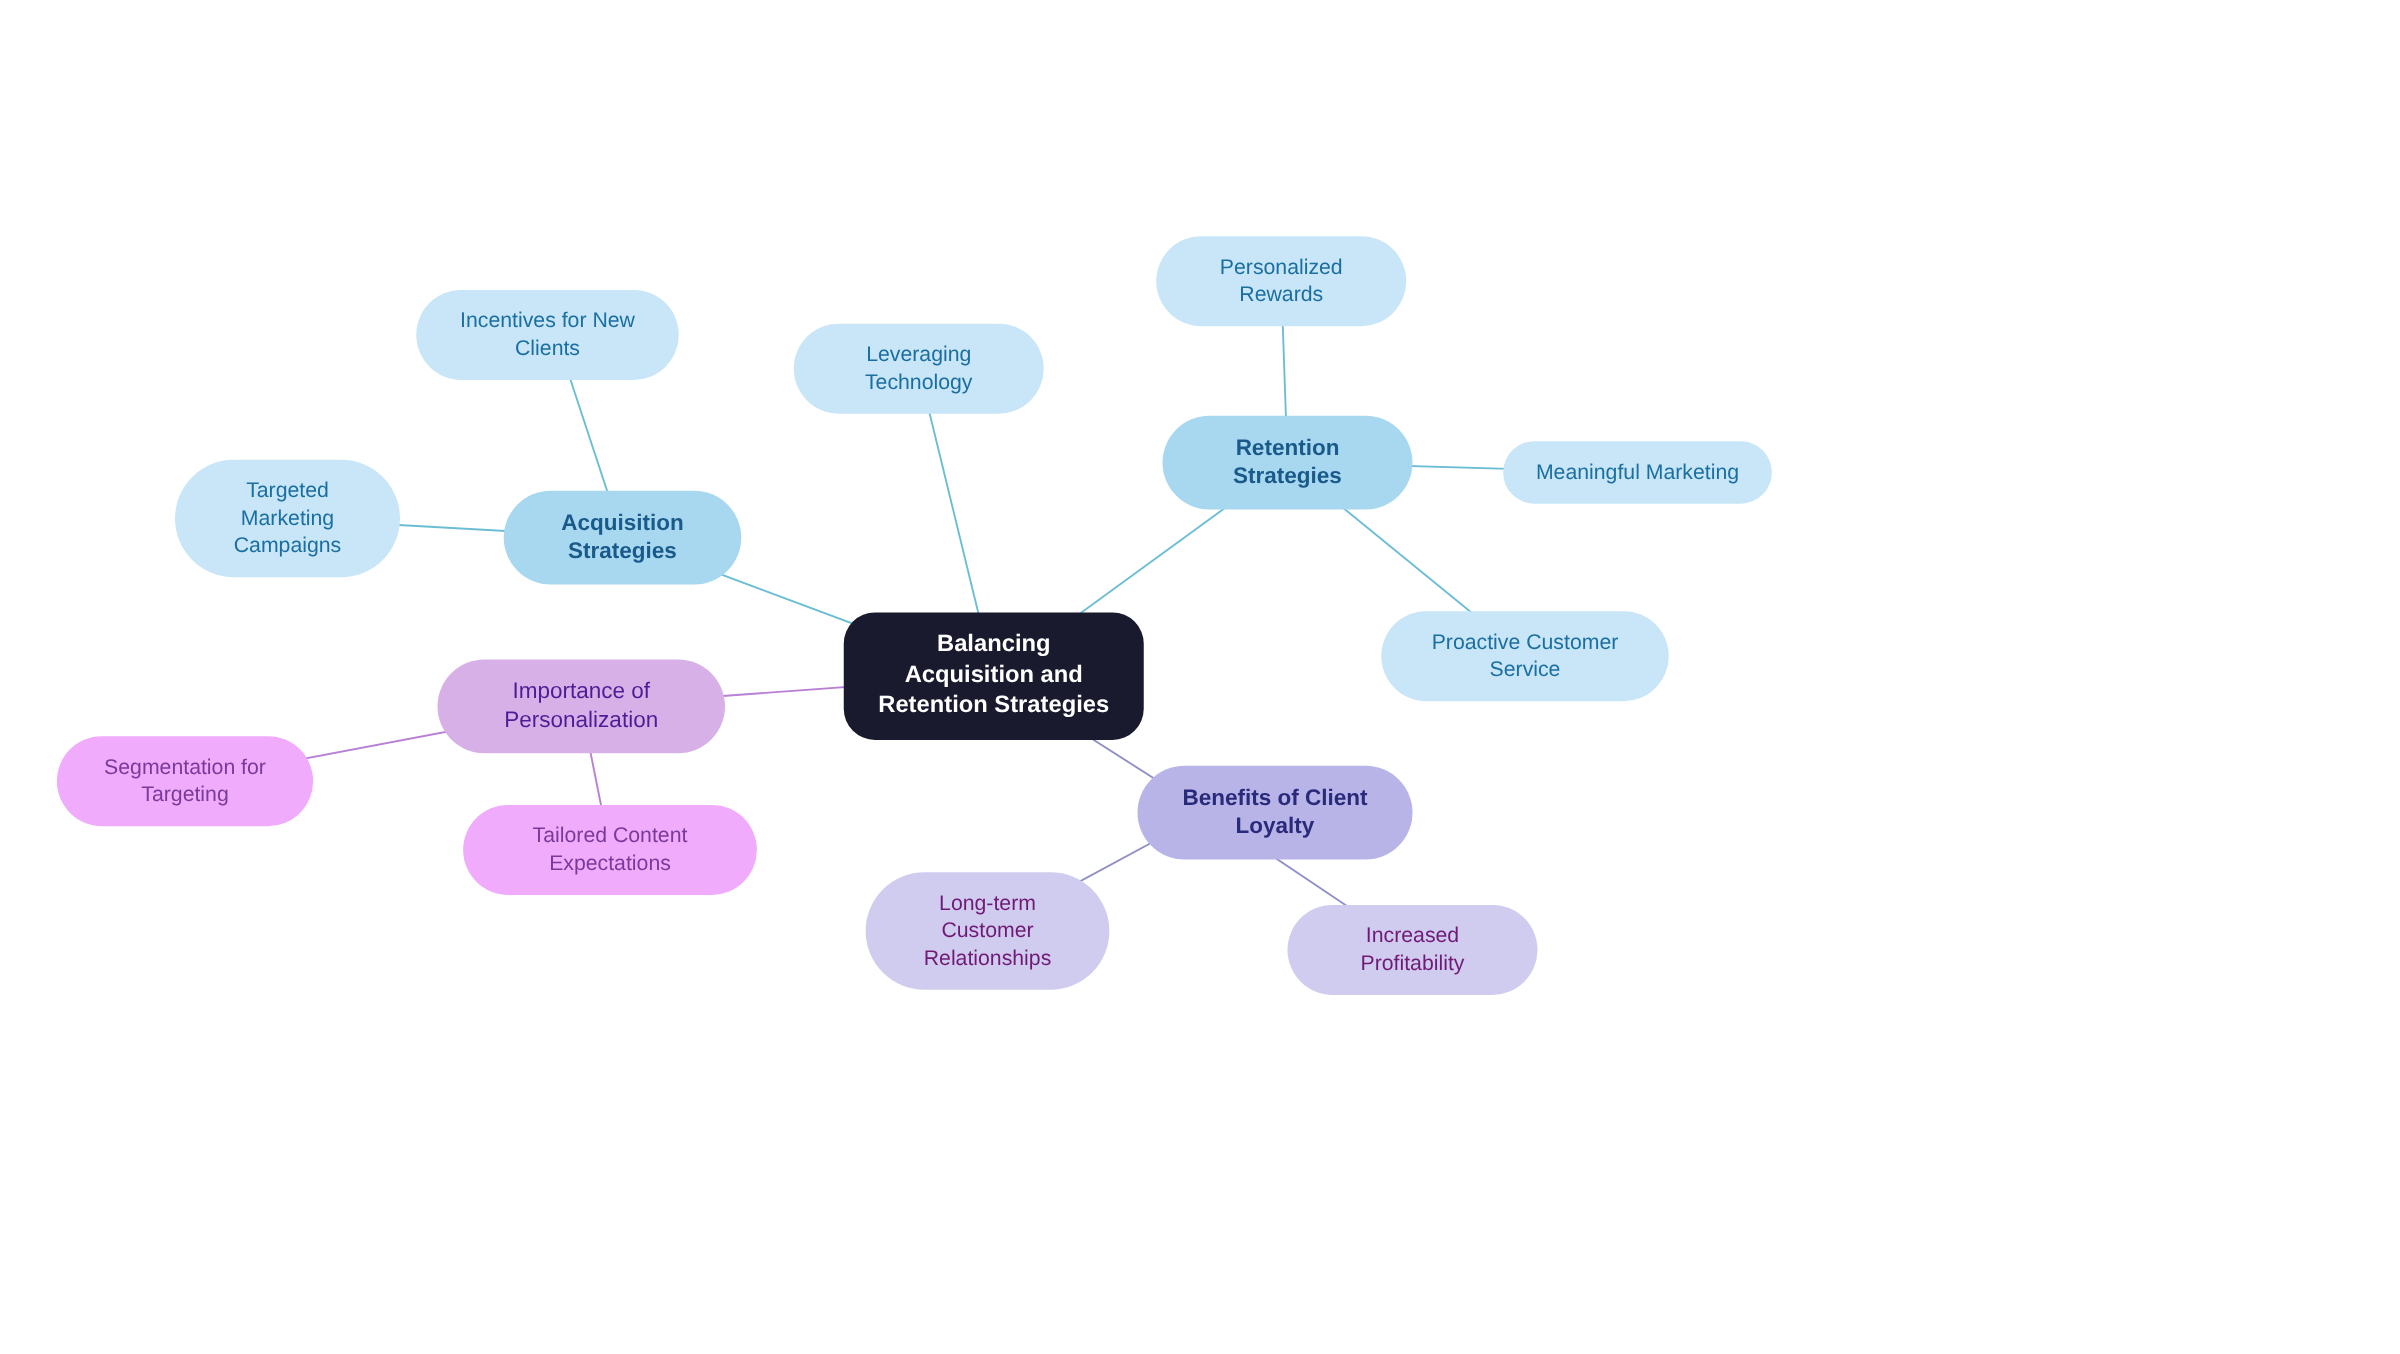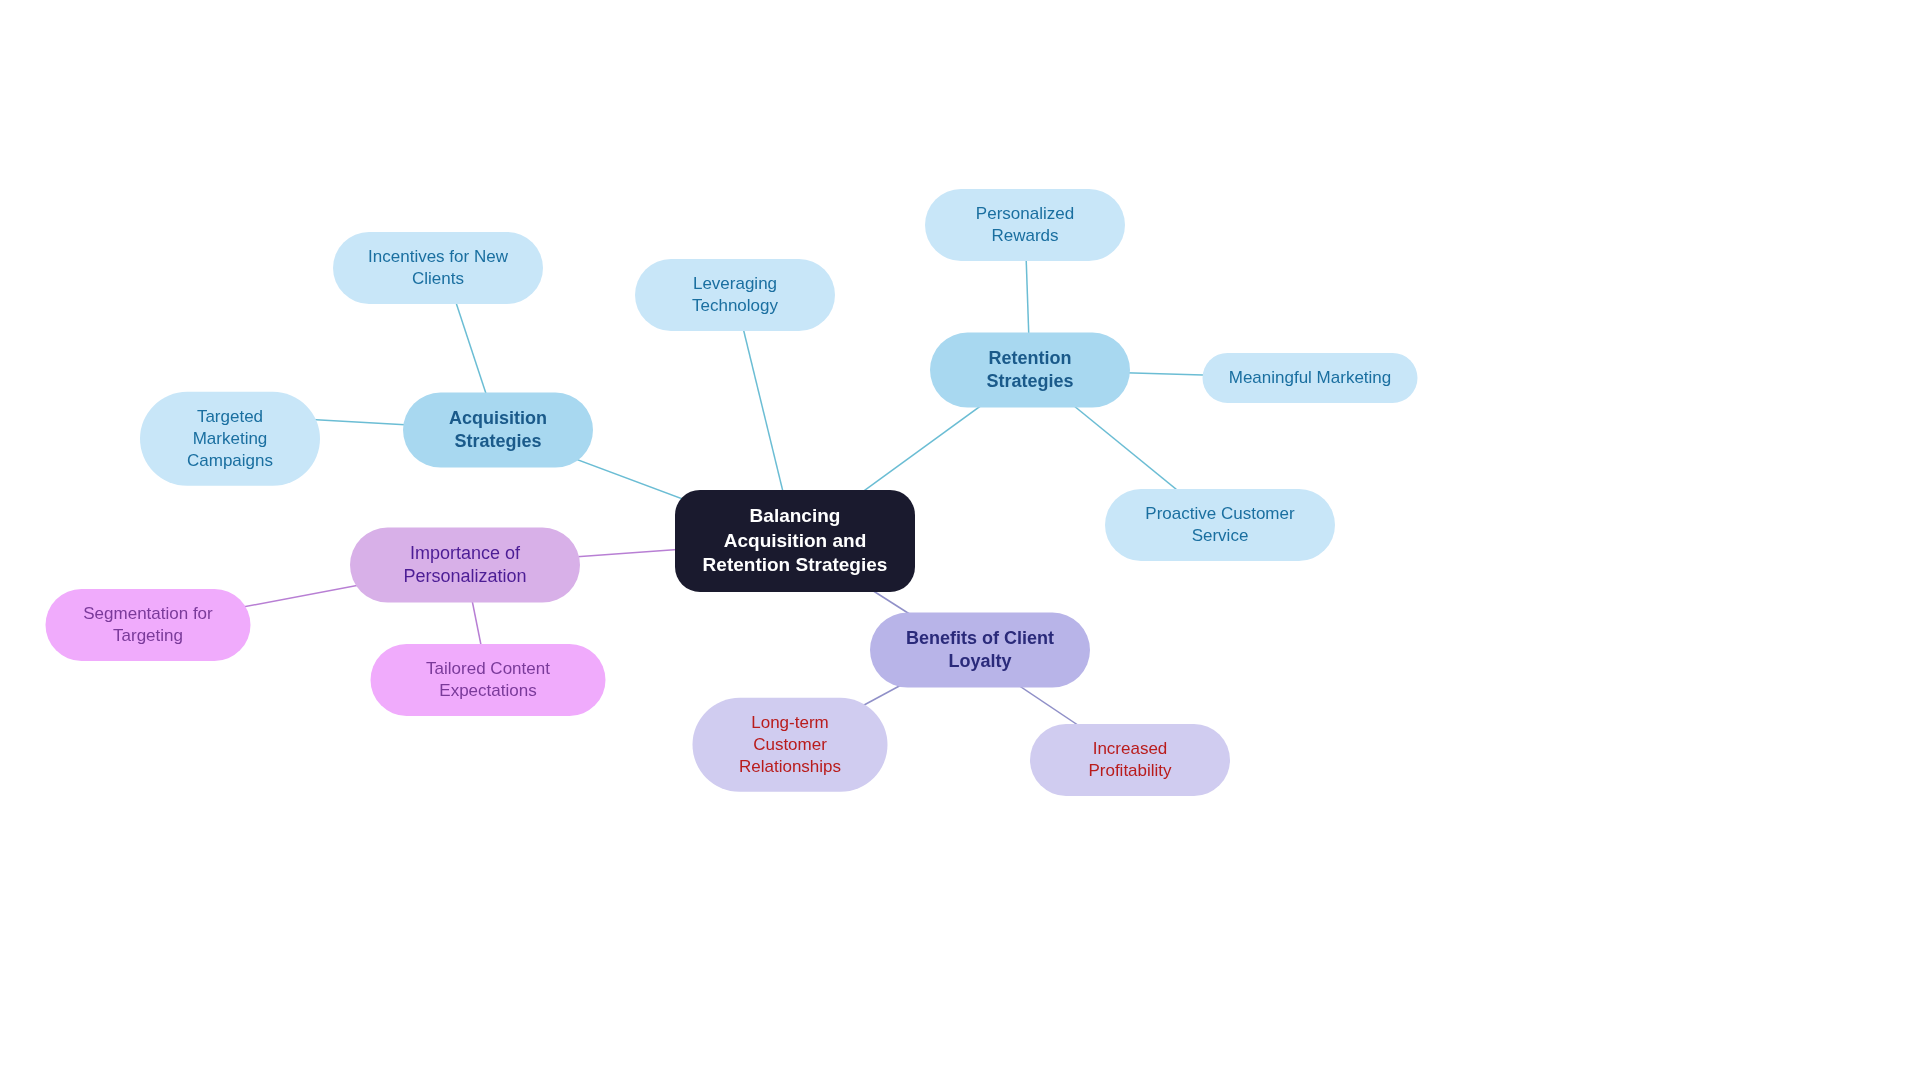--- a/index.html
+++ b/index.html
@@ -60,21 +60,21 @@
       color: #7a3a9a;
     }
     .node-purple-medium {
       background: #d8b0e8;
       color: #4c1d95;
       font-size: 18px;
       font-weight: 400;
     }
     .node-lavender {
       background: #d0ccf0;
-      color: #b91c1c;
+      color: #701a75;
     }
     .node-lavender-medium {
       background: #b8b4e8;
       color: #2a2a7a;
       font-size: 18px;
       font-weight: 600;
     }
   </style>
 </head>
 <body>
@@ -106,37 +106,37 @@
     <line x1="966" y1="650" x2="790" y2="745" stroke="#9090c8" stroke-width="1.5"></line>
     <line x1="966" y1="650" x2="1130" y2="760" stroke="#9090c8" stroke-width="1.5"></line>
   </svg>
 
   <div class="node node-center" style="left: 795px; top: 541px; width: 240px;">Balancing Acquisition and Retention Strategies</div>
 
   <div class="node node-blue-medium" style="left: 498px; top: 430px; width: 190px;">Acquisition Strategies</div>
 
   <div class="node node-blue" style="left: 438px; top: 248px; width: 210px; margin-top: 20px;">Incentives for New Clients</div>
 
-  <div class="node node-blue" style="left: 230px; top: 415px; width: 180px; margin-top: 24px;">Targeted Marketing Campaigns</div>
+  <div class="node node-blue" style="left: 230px; top: 415px; width: 180px;">Targeted Marketing Campaigns</div>
 
   <div class="node node-blue" style="left: 735px; top: 295px; width: 200px;">Leveraging Technology</div>
 
   <div class="node node-blue-medium" style="left: 1030px; top: 370px; width: 200px;">Retention Strategies</div>
 
   <div class="node node-blue" style="left: 1025px; top: 225px; width: 200px;">Personalized Rewards</div>
 
   <div class="node node-blue" style="left: 1310px; top: 378px; width: 215px;">Meaningful Marketing</div>
 
   <div class="node node-blue" style="left: 1220px; top: 525px; width: 230px;">Proactive Customer Service</div>
 
   <div class="node node-purple-medium" style="left: 465px; top: 565px; width: 230px;">Importance of Personalization</div>
 
   <div class="node node-purple" style="left: 148px; top: 625px; width: 205px;">Segmentation for Targeting</div>
 
   <div class="node node-purple" style="left: 488px; top: 680px; width: 235px;">Tailored Content Expectations</div>
 
-  <div class="node node-lavender-medium" style="left: 980px; top: 650px; width: 220px;">Benefits of Client Loyalty</div>
+  <div class="node node-lavender-medium" style="left: 1020px; top: 650px; width: 220px;">Benefits of Client Loyalty</div>
 
   <div class="node node-lavender" style="left: 790px; top: 745px; width: 195px;">Long-term Customer Relationships</div>
 
   <div class="node node-lavender" style="left: 1130px; top: 760px; width: 200px; text-align: center;">Increased Profitability</div>
 
 </div>
 
 </body></html>

